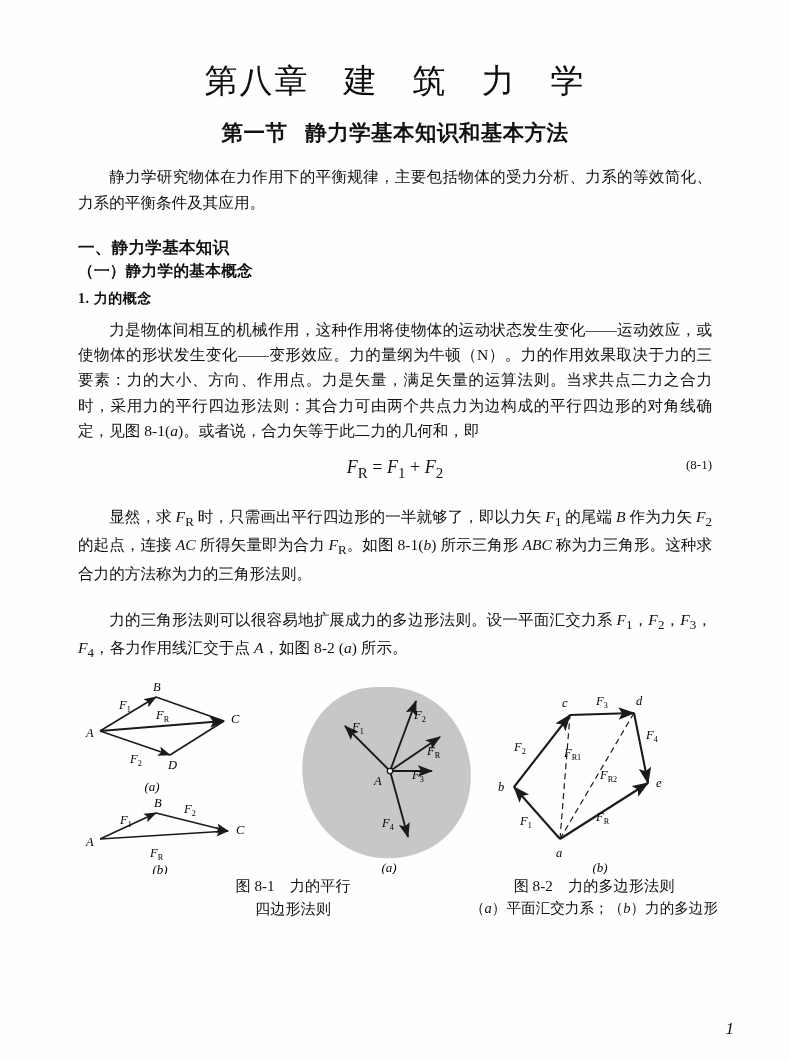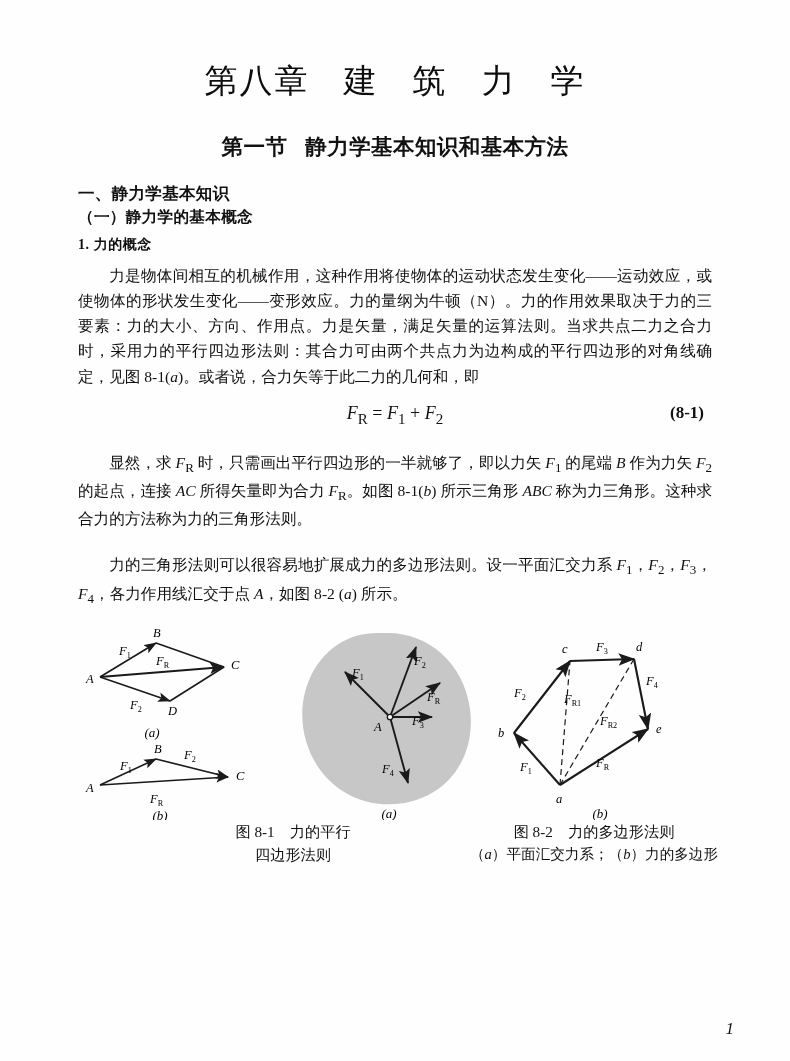--- a/index.html
+++ b/index.html
@@ -50,21 +50,21 @@
     margin-top: 34px;
     font-size: 15.6px;
     line-height: 1.6;
   }
 
   
   .section-title {
     text-align: center;
     font-size: 21.5px;
     font-weight: bold;
-    margin-top: 30px;
+    margin-top: 16px;
     letter-spacing: 0.02em;
   }
   .section-title .gap { display: inline-block; width: 18px; }
 
   .body-block {
     padding: 0 78px 0 78px;
   }
   .p-indent { text-indent: 2em; }
 
   .heading-1 {
@@ -98,24 +98,23 @@
     position: relative;
     margin-top: 14px;
     height: 26px;
   }
   .equation {
     text-align: center;
     font-size: 18px;
   }
   .eq-number {
     position: absolute;
-    right: 8px;
+    right: 0;
     top: 0;
-    font-size: 17px;
-    font-weight: bold;
+    font-size: 13px;
   }
 
   
   .figures {
     position: relative;
     margin-top: 16px;
     height: 250px;
   }
   .fig-svg { display: block; }
 
@@ -162,20 +161,21 @@
     <span>第八章</span><span class="gap"></span><span>建</span><span class="gap"></span><span>筑</span><span class="gap"></span><span>力</span><span class="gap"></span><span>学</span>
   </h1>
 
 
   <h2 class="section-title">
     <span>第一节</span><span class="gap"></span><span>静力学基本知识和基本方法</span>
   </h2>
 
   <div class="body-block">
 
+    <p class="para p-indent para-main">静力学研究物体在力作用下的平衡规律，主要包括物体的受力分析、力系的等效简化、力系的平衡条件及其应用。</p>
 
     <div class="heading-1">一、静力学基本知识</div>
     <div class="heading-2">（一）静力学的基本概念</div>
     <div class="heading-3">1. 力的概念</div>
 
     <p class="para p-indent para-main"><span>力是物体间相互的机械作用，这种作用将使物体的运动状态发生变化——运动效应，或使物体的形状发生变化——变形效应。力的量纲为牛顿（N）。力的作用效果取决于力的三要素：力的大小、方向、作用点。力是矢量，满足矢量的运算法则。当求共点二力之合力时，采用力的平行四边形法则：其合力可由两个共点力为边构成的平行四边形的对角线确定，见图 8-1(</span><span class="m">a</span><span>)。或者说，合力矢等于此二力的几何和，即</span></p>
 
     <div class="equation-row">
       <div class="equation"><span class="mr">F</span><sub>R</sub><span> = </span><span class="mr">F</span><sub>1</sub><span> + </span><span class="mr">F</span><sub>2</sub></div>
       <div class="eq-number">(8-1)</div>

